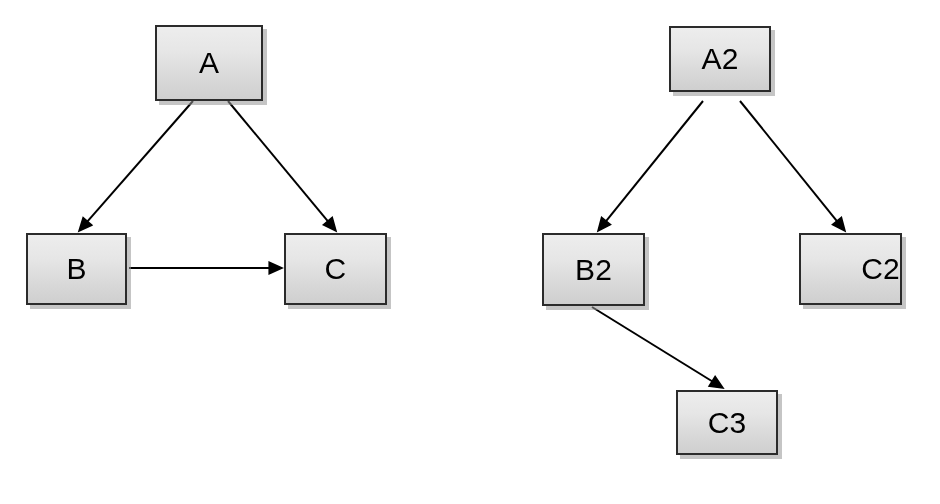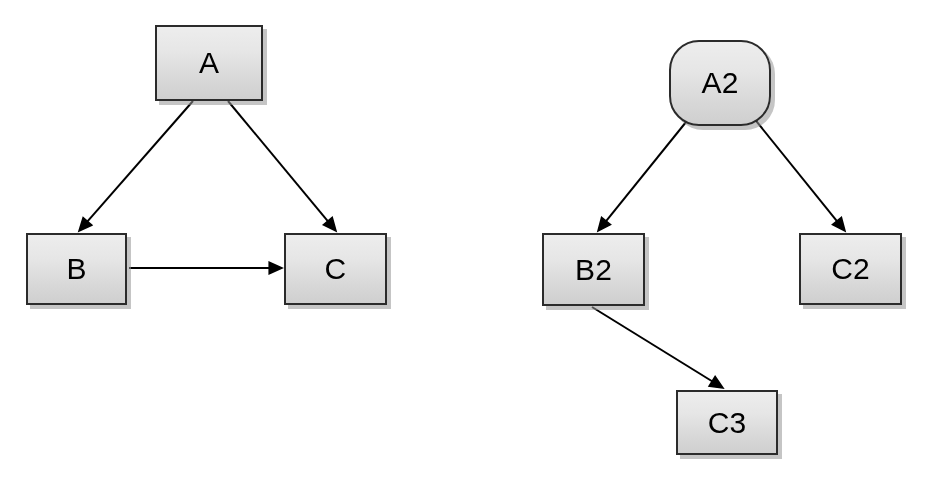--- a/index.html
+++ b/index.html
@@ -82,26 +82,26 @@
   <div class="node" style="left: 155px; top: 25px; width: 108px; height: 76px;">
     <span class="node-label">A</span>
   </div>
   <div class="node" style="left: 26px; top: 233px; width: 101px; height: 72px;">
     <span class="node-label">B</span>
   </div>
   <div class="node" style="left: 284px; top: 233px; width: 103px; height: 72px;">
     <span class="node-label">C</span>
   </div>
 
-  <div class="node" style="left: 669px; top: 40px; width: 102px; height: 86px; border-radius: 30px;">
+  <div class="node" style="left: 669px; top: 26px; width: 102px; height: 66px;">
     <span class="node-label">A2</span>
   </div>
   <div class="node" style="left: 542px; top: 233px; width: 103px; height: 73px;">
     <span class="node-label">B2</span>
   </div>
-  <div class="node" style="left: 799px; top: 233px; width: 103px; height: 72px;">
+  <div class="node" style="left: 799px; top: 233px; width: 103px; height: 72px; justify-content: flex-end;">
     <span class="node-label">C2</span>
   </div>
   <div class="node" style="left: 676px; top: 390px; width: 102px; height: 65px;">
     <span class="node-label">C3</span>
   </div>
 
 </div>
 
 </body></html>

